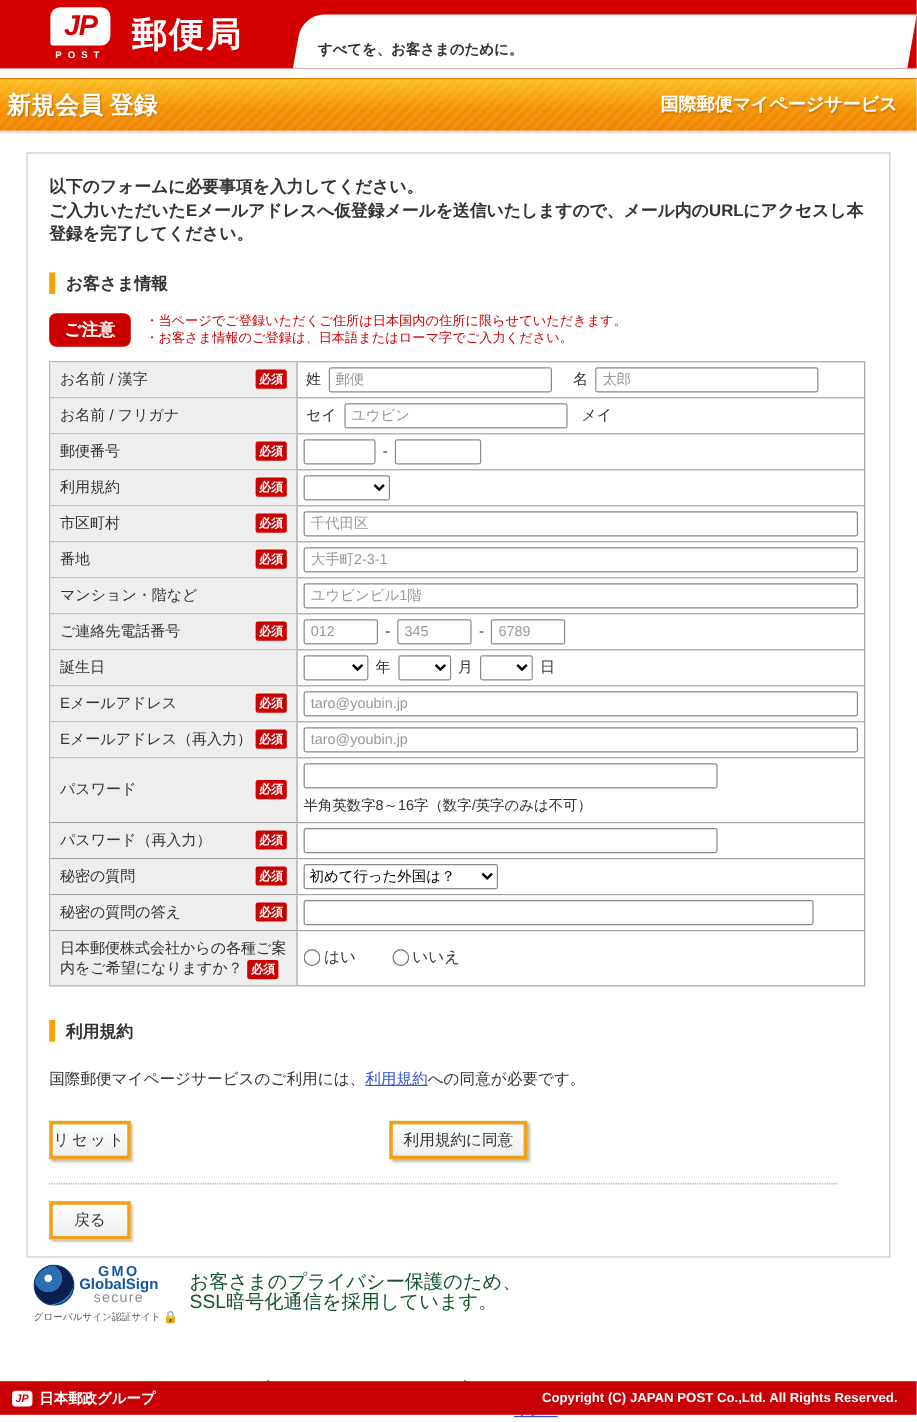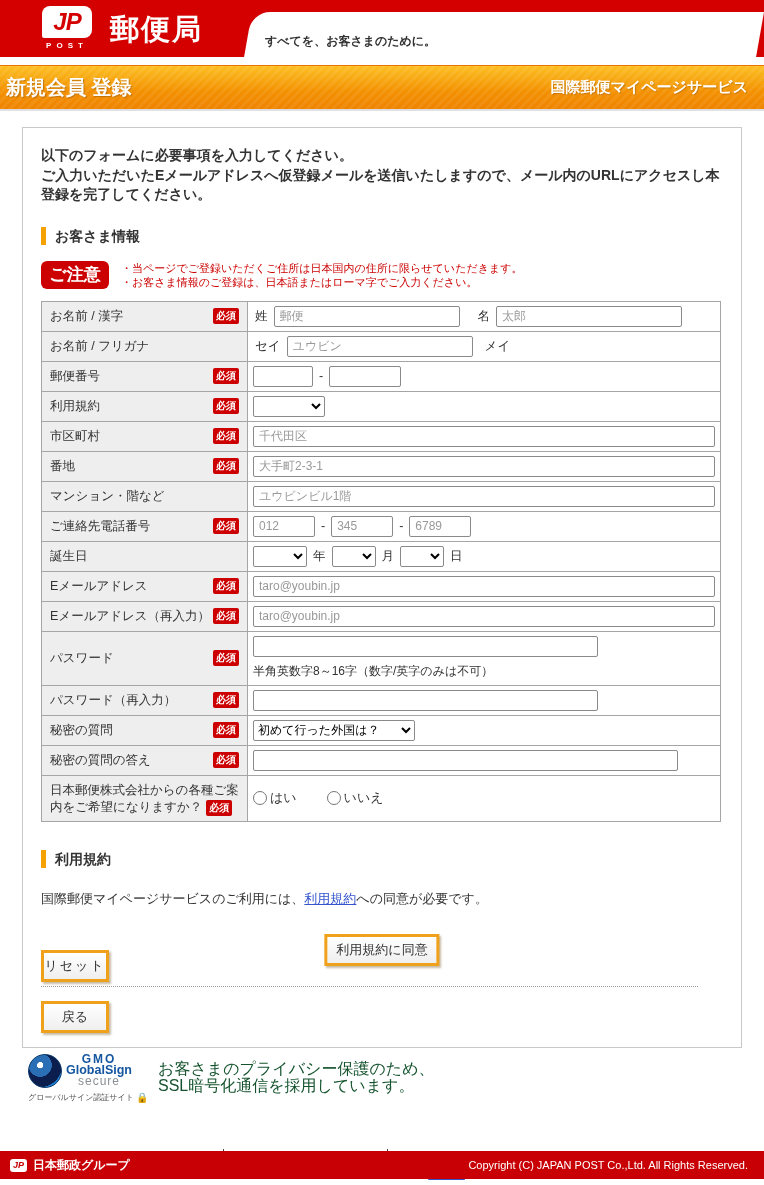--- a/index.html
+++ b/index.html
@@ -27,21 +27,21 @@
   .title-bar:before { content:""; position:absolute; inset:0;
       background:repeating-linear-gradient(135deg, rgba(255,255,255,0.07) 0 3px, rgba(255,255,255,0) 3px 6px); }
   .page-title { color:#fff; font-size:20px; font-weight:bold; text-shadow:1px 1px 1px rgba(160,90,0,.6); position:relative; }
   .service-name { color:#fff; font-size:15px; font-weight:bold; text-shadow:1px 1px 1px rgba(160,90,0,.5); position:relative; }
   
   .content-box { margin:16px 22px 0 22px; background:#fff; border:1px solid #c8c8c8; padding:18px 18px 14px 18px; }
   .intro { font-size:14px; font-weight:bold; line-height:19.5px; color:#333; }
   .section-heading { font-size:14px; font-weight:bold; color:#333; border-left:5px solid #f5a200;
                      padding-left:9px; line-height:18px; margin:22px 0 0 0; }
   .caution-row { display:flex; align-items:flex-start; margin:16px 0 12px 0; }
-  .caution-badge { width:68px; height:28px; background:#cc0000; color:#fff; font-weight:bold; font-size:17px;
+  .caution-badge { width:68px; height:28px; background:#cc0000; color:#fff; font-weight:bold; font-size:14px;
                    border-radius:6px; display:flex; align-items:center; justify-content:center; flex:0 0 auto; }
   .caution-notes { margin-left:12px; color:#cc0000; font-size:11px; line-height:14px; padding-top:0; }
   
   .form-table { border:1px solid #a5a5a5; width:680px; font-size:12.5px; }
   .trow { display:flex; border-top:1px solid #a5a5a5; }
   .trow:first-child { border-top:none; }
   .tlabel { width:206px; flex:0 0 206px; background:#eeeeee; border-right:1px solid #a5a5a5;
             display:flex; align-items:center; justify-content:space-between; padding:5px 8px; color:#333; }
   .tlabel.block { display:block; padding-top:6px; }
   .req { background:#cc0000; color:#fff; font-size:10px; font-weight:bold; padding:1px 3px;
@@ -61,21 +61,21 @@
   .radio-group label { display:flex; align-items:center; gap:3px; font-size:13px; }
   input[type=radio] { width:14px; height:14px; }
   
   .terms-heading { margin-top:28px; }
   .terms-para { font-size:13px; margin:22px 0 12px 0; color:#333; }
   .terms-para a, .footer-nav a { color:#3355cc; text-decoration:underline; }
   .btn-row { position:relative; margin:26px 0 0 0; height:32px; }
   .btn { background:linear-gradient(#ffffff,#efefef); border:3px solid #f0a11c; color:#333;
          font-size:13px; font-family:inherit; height:32px; box-shadow:2px 2px 2px rgba(90,60,0,.35);
          cursor:pointer; }
-  .btn-reset { position:absolute; left:0; top:16px; width:68px; letter-spacing:2px; }
+  .btn-reset { position:absolute; left:0; top:0; width:68px; letter-spacing:2px; }
   .btn-agree { position:absolute; left:50%; transform:translateX(-50%); top:0; padding:0 9px; }
   .dotted-sep { border:none; border-top:1px dotted #9a9a9a; width:657px; margin:20px 0 14px 0; }
   .btn-back { width:68px; }
   
   .ssl-row { display:flex; align-items:flex-start; margin:6px 0 0 28px; }
   .seal { width:100px; flex:0 0 auto; }
   .seal-top { display:flex; align-items:center; }
   .eye { width:34px; height:34px; border-radius:50%; flex:0 0 auto;
          background:radial-gradient(circle at 35% 32%, #ffffff 0 10%, #2a6fb5 11% 38%, #0b1e4e 39% 72%, #1c7ed0 73%);
          border:1px solid #0a3a6e; }
@@ -91,21 +91,21 @@
   .company { font-size:13px; font-weight:bold; color:#111; padding-top:4px; }
   .links { display:flex; align-items:flex-start; margin-left:45px; font-size:12px; }
   .links .sep { border-left:1px solid #444; height:24px; margin:0 14px; }
   .link-wrap3 { width:90px; text-align:center; display:inline-block; line-height:17px; }
   .footer-bar { position:absolute; left:0; right:0; bottom:6px; height:28px; background:#c80005;
                 display:flex; align-items:center; justify-content:space-between; padding:0 16px 0 10px; }
   .fb-left { display:flex; align-items:center; gap:6px; }
   .mini-jp { background:#fff; color:#c80005; font-weight:bold; font-style:italic; font-size:9px;
              border-radius:3px; padding:1px 3px; line-height:11px; }
   .group-name { color:#fff; font-size:12px; font-weight:bold; }
-  .copyright { color:#fff; font-size:11px; font-weight:normal; }
+  .copyright { color:#fff; font-size:11px; font-weight:bold; }
 </style>
 </head>
 <body>
 
 <header class="site-header">
   <div class="tagline-panel"></div>
   <div class="logo-wrap">
     <div class="jp-mark">
       <div class="jp-box">
           <span>JP</span>

